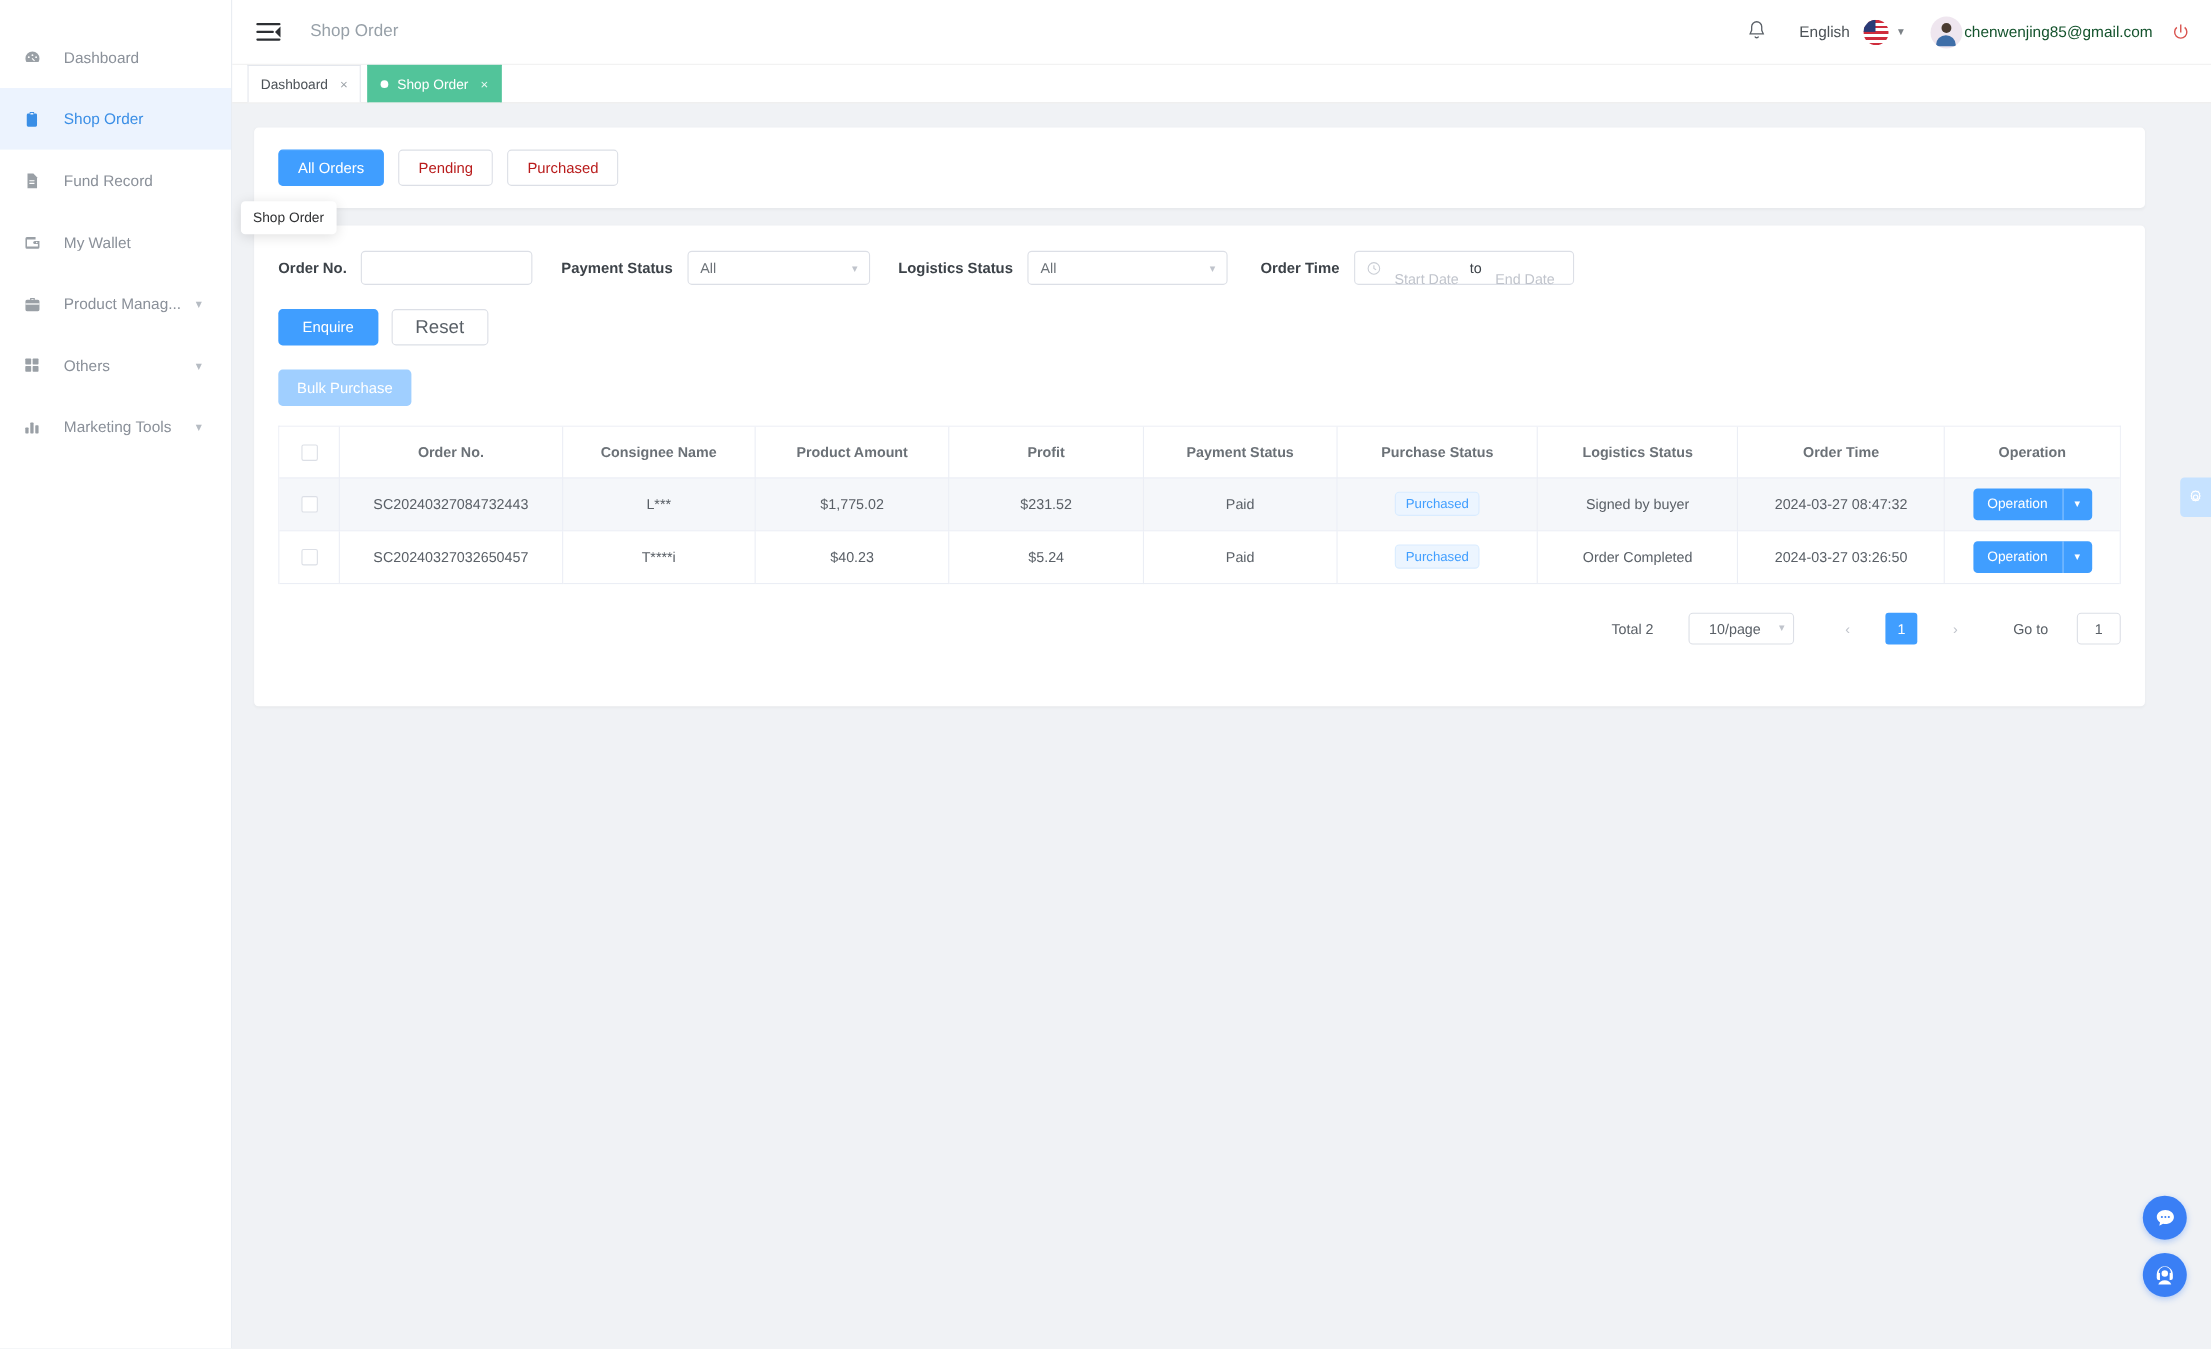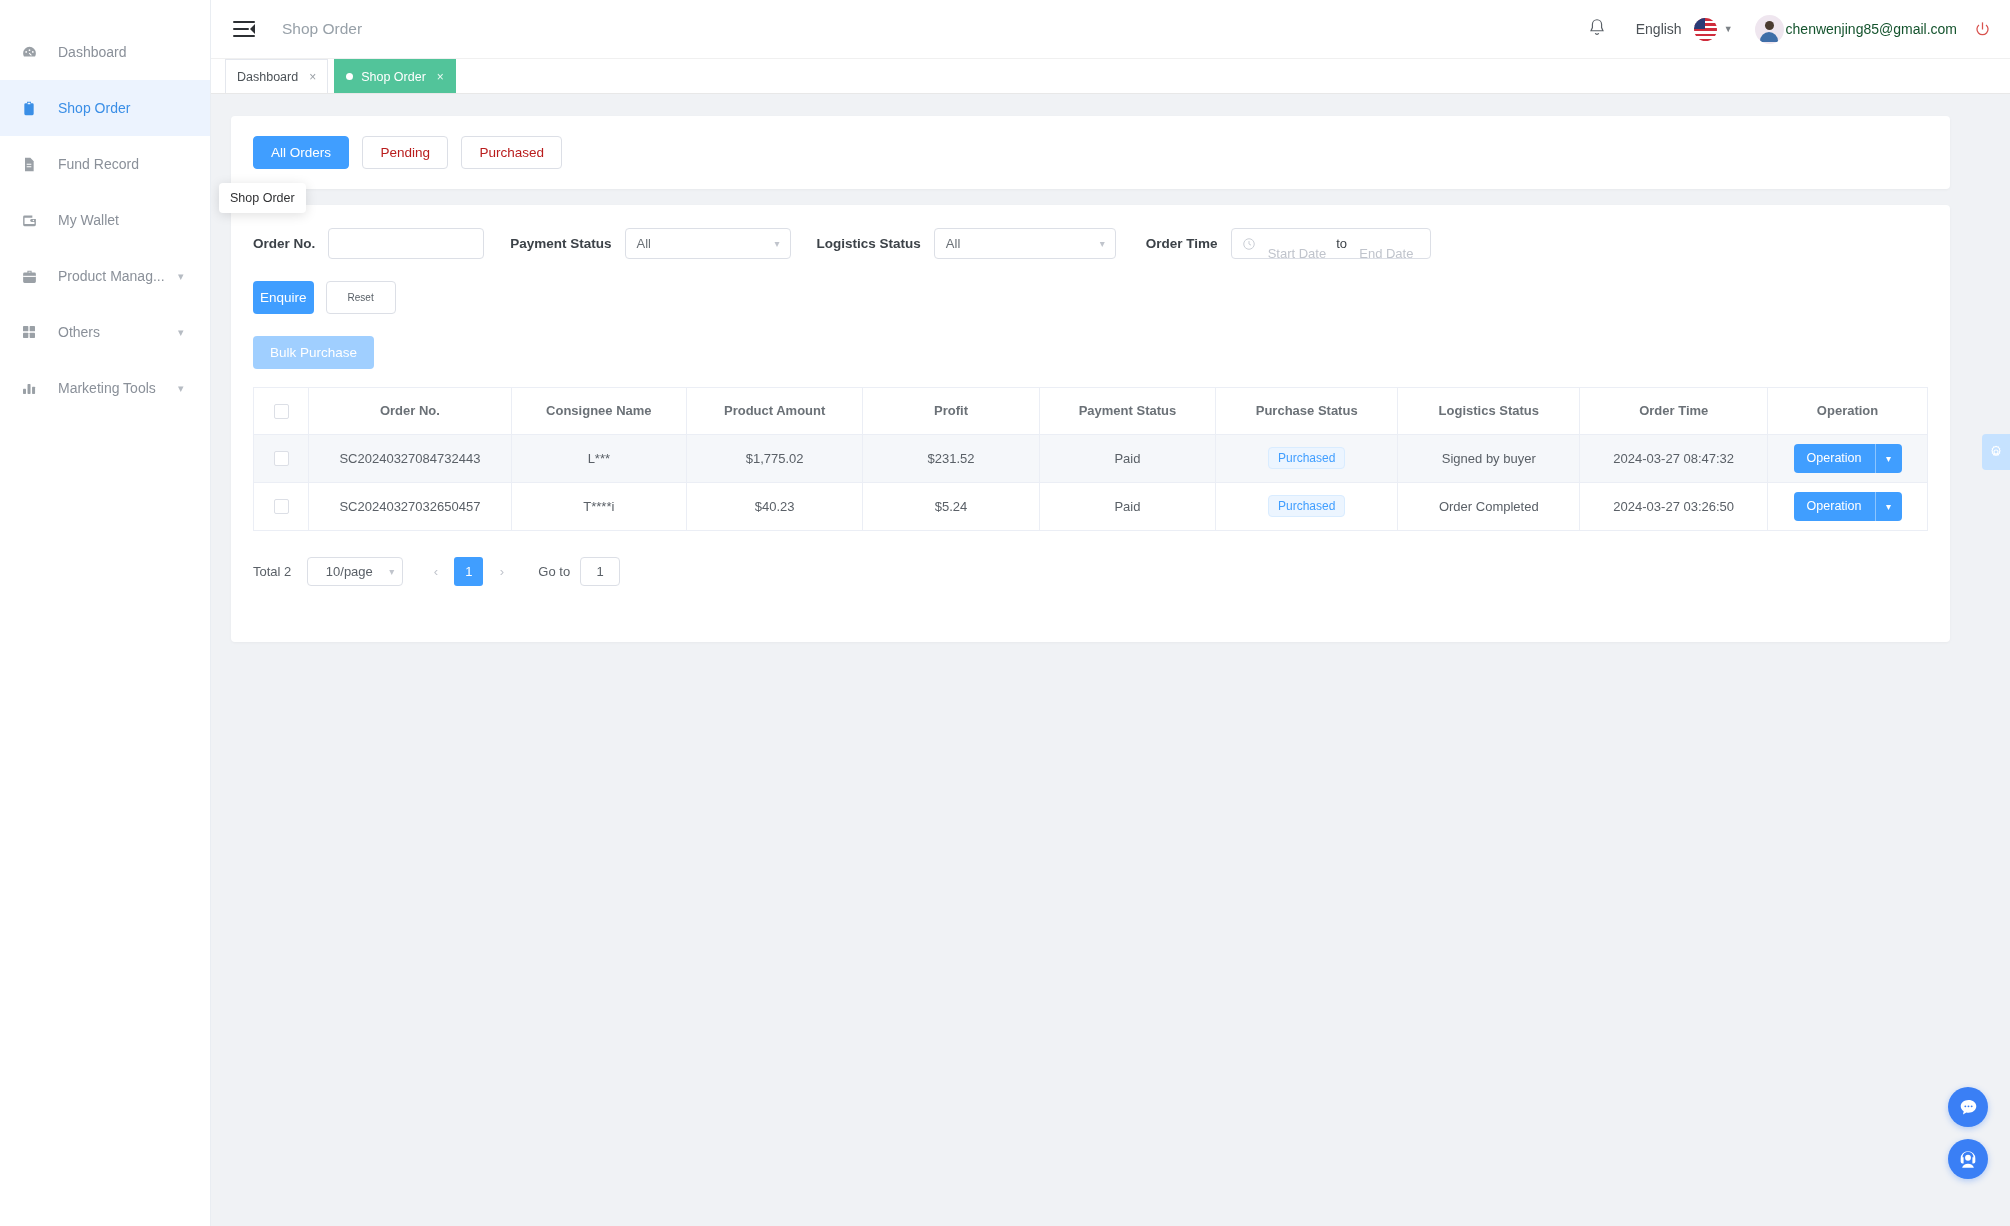--- a/index.html
+++ b/index.html
@@ -148,26 +148,26 @@
   .daterange {
     height: 31px; border: 1px solid #dcdfe6; border-radius: 4px; background: #fff;
     margin-left: 13px; display: flex; align-items: center; padding: 0 10px;
     font-size: 13px; color: #c0c4cc; cursor: pointer;
   }
   .daterange .clock { margin-right: 8px; color: #c9cdd4; display:flex; }
   .daterange .dval { width: 96px; text-align: center; margin-top: 20px; }
   .daterange .to { color: #3c4248; margin: 0 6px; }
   .btnrow { margin-top: 22px; display: flex; align-items: center; }
   .btn-primary {
-    height: 33px; padding: 0 7px; background: #409eff; color: #fff; border: none;
+    height: 33px; padding: 0 22px; background: #409eff; color: #fff; border: none;
     border-radius: 4px; font-size: 13.5px; cursor: pointer; font-family: inherit;
   }
   .btn-default {
     height: 33px; padding: 0 21px; background: #fff; color: #585f66;
-    border: 1px solid #dcdfe6; border-radius: 4px; font-size: 10px;
+    border: 1px solid #dcdfe6; border-radius: 4px; font-size: 17px;
     margin-left: 12px; cursor: pointer; font-family: inherit;
   }
   .btn-disabled {
     height: 33px; padding: 0 17px; background: #a0cfff; color: #fff; border: none;
     border-radius: 4px; font-size: 13.5px; cursor: not-allowed; font-family: inherit;
   }
   .tooltip {
     position: absolute; left: -12px; top: -22px; background: #fff; color: #303133;
     border-radius: 4px; padding: 8px 11px; font-size: 12.5px;
     box-shadow: 0 2px 12px rgba(0,0,0,.13); z-index: 40; white-space: nowrap;
@@ -194,21 +194,21 @@
   }
   .opbtn {
     display: inline-flex; align-items: stretch; background: #409eff; color: #fff;
     border-radius: 4px; overflow: hidden; cursor: pointer; height: 29px;
   }
   .opbtn .lbl { padding: 0 13px; font-size: 12.5px; display:flex; align-items:center; }
   .opbtn .sep { width: 1px; background: rgba(255,255,255,.4); }
   .opbtn .dd { width: 26px; display:flex; align-items:center; justify-content:center; font-size: 10px; }
 
   
-  .pager { display: flex; align-items: center; justify-content: flex-start; padding: 26px 0 30px; gap: 0; }
+  .pager { display: flex; align-items: center; justify-content: flex-end; padding: 26px 0 30px; gap: 16px; }
   .ptotal { font-size: 13px; color: #5a6067; margin-right: 16px; }
   .psize {
     height: 29px; min-width: 96px; border: 1px solid #dcdfe6; border-radius: 4px;
     display: flex; align-items: center; justify-content: center; font-size: 13px;
     color: #5a6067; position: relative; padding: 0 24px 0 12px; cursor: pointer;
   }
   .psize .sc { position: absolute; right: 8px; color: #c0c4cc; font-size: 10px; }
   .parrow {
     width: 29px; height: 29px; display: flex; align-items: center; justify-content: center;
     color: #c0c4cc; font-size: 13px; cursor: pointer; margin-left: 18px;

